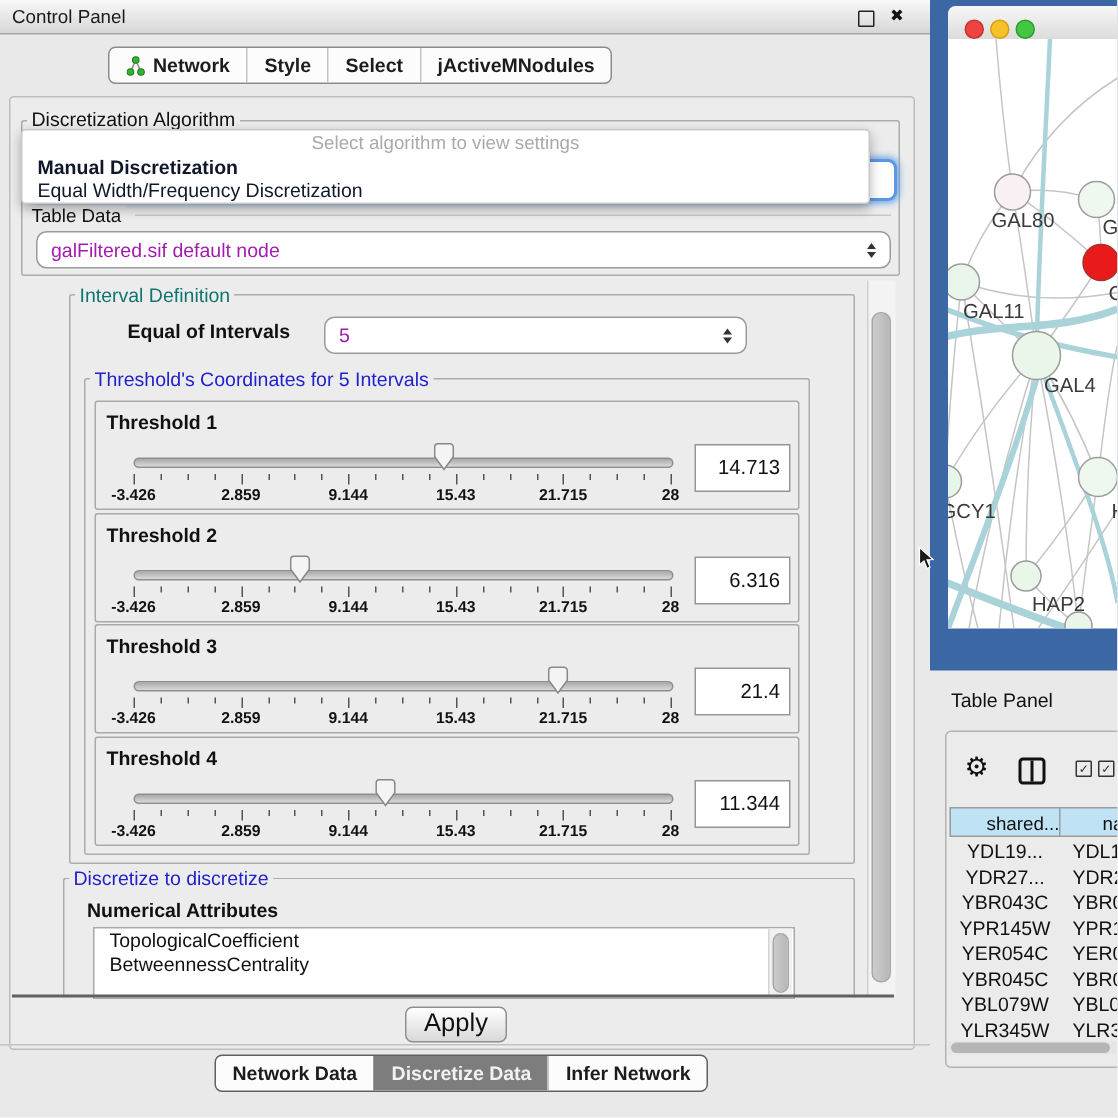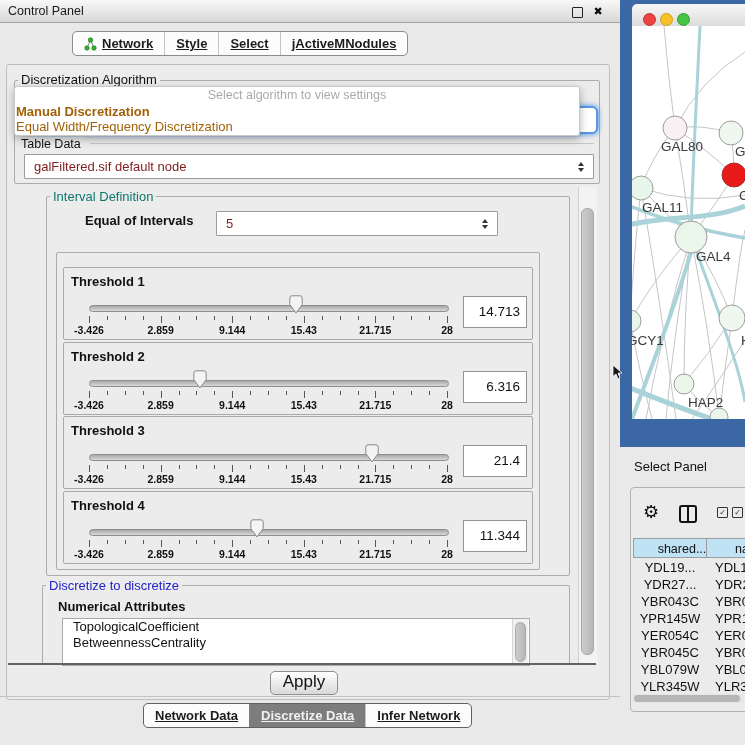--- a/index.html
+++ b/index.html
@@ -7,37 +7,37 @@
         font-family:"Liberation Sans","DejaVu Sans",sans-serif;-webkit-font-smoothing:antialiased;}
   .abs{position:absolute;}
   
   .cp-header{left:0;top:0;width:620px;height:22px;background:linear-gradient(#f8f8f8,#d7d7d7);
              border-bottom:1px solid #a5a5a5;}
   .cp-title{left:8px;top:0;height:22px;line-height:22px;font-size:12.5px;color:#1a1a1a;}
   .float-btn{left:572px;top:7px;width:9px;height:9px;border:1.5px solid #222;border-radius:1px;background:transparent;}
   .close-btn{left:590px;top:3px;width:16px;height:16px;line-height:16px;text-align:center;font-size:11px;font-weight:bold;color:#111;}
   
   .seg{display:flex;align-items:stretch;background:#fcfcfc;border:1px solid #8b8b8b;border-radius:5px;overflow:hidden;}
-  .seg .s{display:flex;align-items:center;gap:5px;padding:0 11px;font-size:13px;font-weight:bold;color:#1c1c1c;border-left:1px solid #c3c3c3;white-space:nowrap;text-decoration:underline;}
+  .seg .s{display:flex;align-items:center;gap:5px;padding:0 11px;font-size:13px;font-weight:bold;color:#1c1c1c;border-left:1px solid #c3c3c3;white-space:nowrap;}
   .seg .s:first-child{border-left:none;}
   .seg .s.sel{background:#7d7d7d;color:#f2f2f2;border-left-color:#7d7d7d;}
   .seg2{border-color:#606060;}
   
   .main-panel{left:6px;top:64px;width:602px;height:634px;background:#ececec;border:1px solid #bdbdbd;border-radius:3px;}
   .groupbox{border:1px solid #acacac;border-radius:2px;}
   .grouplabel{background:#ececec;padding:0 3px;font-size:13px;white-space:nowrap;}
-  .combo{background:#fff;border:1px solid #9b9b9b;border-radius:1px;display:flex;align-items:center;justify-content:space-between;padding:0 9px;font-size:13px;color:#7f1d1d;}
+  .combo{background:#fff;border:1px solid #9b9b9b;border-radius:7px;display:flex;align-items:center;justify-content:space-between;padding:0 9px;font-size:13px;color:#a21caf;}
   .stepper{display:flex;flex-direction:column;align-items:center;}
   .stepper .up{width:0;height:0;border-left:3.5px solid transparent;border-right:3.5px solid transparent;border-bottom:4.5px solid #333;margin-bottom:2px;}
   .stepper .dn{width:0;height:0;border-left:3.5px solid transparent;border-right:3.5px solid transparent;border-top:4.5px solid #333;}
   
   .popup{left:14px;top:86px;width:564px;height:48px;background:#fff;border:1px solid #c9c9c9;border-radius:3px;
          box-shadow:0 3px 8px rgba(0,0,0,.3);z-index:5;}
   .popup .ph{height:17px;line-height:17px;text-align:center;color:#aaaaaa;font-size:12.5px;}
-  .popup .opt{height:15px;line-height:15px;padding-left:1px;font-size:13px;color:#a16207;}
+  .popup .opt{height:15px;line-height:15px;padding-left:10px;font-size:13px;color:#0f172a;}
   .popup .opt.b{font-weight:bold;}
   .focus-combo{left:22px;top:106px;width:572px;height:24px;background:#fff;border:2px solid #5b97e3;border-radius:6px;
                box-shadow:0 0 5px 1px rgba(80,150,230,.85);}
   
   .threshold-panel{position:absolute;left:63px;width:468px;height:71px;border:1px solid #a9a9a9;border-radius:2px;}
   .thr-label{position:absolute;left:7px;top:6px;font-size:13px;font-weight:bold;color:#111;}
   .slider-track{position:absolute;left:25px;top:37px;width:358px;height:5px;border:1px solid #8e8e8e;border-radius:4px;
                 background:linear-gradient(#a9a9a9,#d9d9d9);}
   .slider-thumb{position:absolute;top:27px;width:14px;height:19px;}
   .tick{position:absolute;top:48px;width:1px;height:4px;background:#555;}
@@ -137,20 +137,21 @@
   <div class="abs" style="left:85px;top:213px;font-size:13px;font-weight:bold;color:#111;">Equal of Intervals</div>
   <div class="abs combo" style="left:216px;top:211px;width:262px;height:23px;">
     <span>5</span>
     <span class="stepper">
         <span class="up"></span>
         <span class="dn"></span>
       </span>
   </div>
 
   <div class="abs groupbox" style="left:56px;top:252px;width:482px;height:316px;"></div>
+  <div class="abs grouplabel" style="left:60px;top:245px;color:#2222cc;">Threshold's Coordinates for 5 Intervals</div>
 
   <div class="threshold-panel" style="top:267px;">
     <div class="thr-label">Threshold 1</div>
     <div class="slider-track"></div>
     <div class="slider-thumb" style="left: 224.637px;">
       <svg width="14" height="19" viewBox="0 0 14 19">
           <path d="M3,0.8 h8 a2.2,2.2 0 0 1 2.2,2.2 v6.5 L7,18 L0.8,9.5 v-6.5 A2.2,2.2 0 0 1 3,0.8 z" fill="#f4f4f4" stroke="#888" stroke-width="1"></path>
         </svg>
     </div>
     <div class="ticks">
@@ -398,21 +399,21 @@
         <text x="739" y="200">C</text>
         <text x="642" y="212">GAL11</text>
         <text x="696" y="261">GAL4</text>
         <text x="627" y="345">GCY1</text>
         <text x="741" y="345">H</text>
         <text x="688" y="407">HAP2</text>
       </g>
     </svg>
   </div>
 
-  <div class="abs tp-title">Select Panel</div>
+  <div class="abs tp-title">Table Panel</div>
   <div class="abs tp-box"></div>
   <div class="abs gear">⚙</div>
   <div class="abs split-icon">
       <div></div>
     </div>
   <div class="abs" style="left:717px;top:507px;width:30px;height:12px;">
     <div class="cb" style="left:0;">✓</div>
     <div class="cb" style="left:15px;">✓</div>
   </div>
   <div class="thead-cell abs" style="left:633px;width:98px;text-align:center;">shared...</div>

